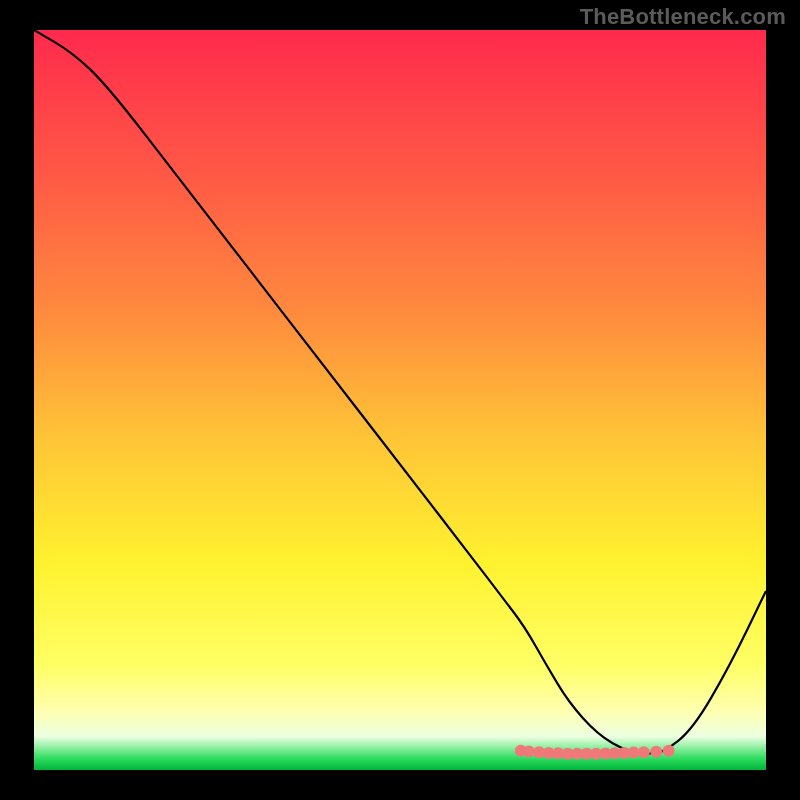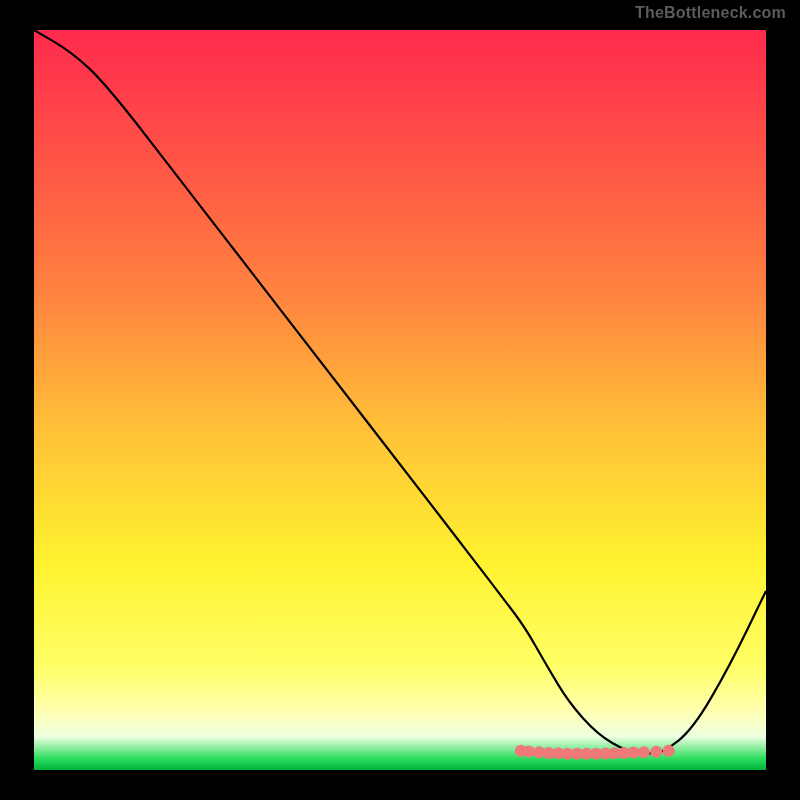--- a/index.html
+++ b/index.html
@@ -15,21 +15,21 @@
     position: relative;
     width: 800px;
     height: 800px;
     background: #000;
   }
   .watermark {
     position: absolute;
     top: 4px;
     right: 14px;
     color: #5b5b5b;
-    font-size: 16px;
+    font-size: 22px;
     font-weight: 600;
     letter-spacing: 0.2px;
     z-index: 5;
   }
   .plot-container {
     position: absolute;
     left: 34px;
     top: 30px;
     width: 732px;
     height: 740px;

